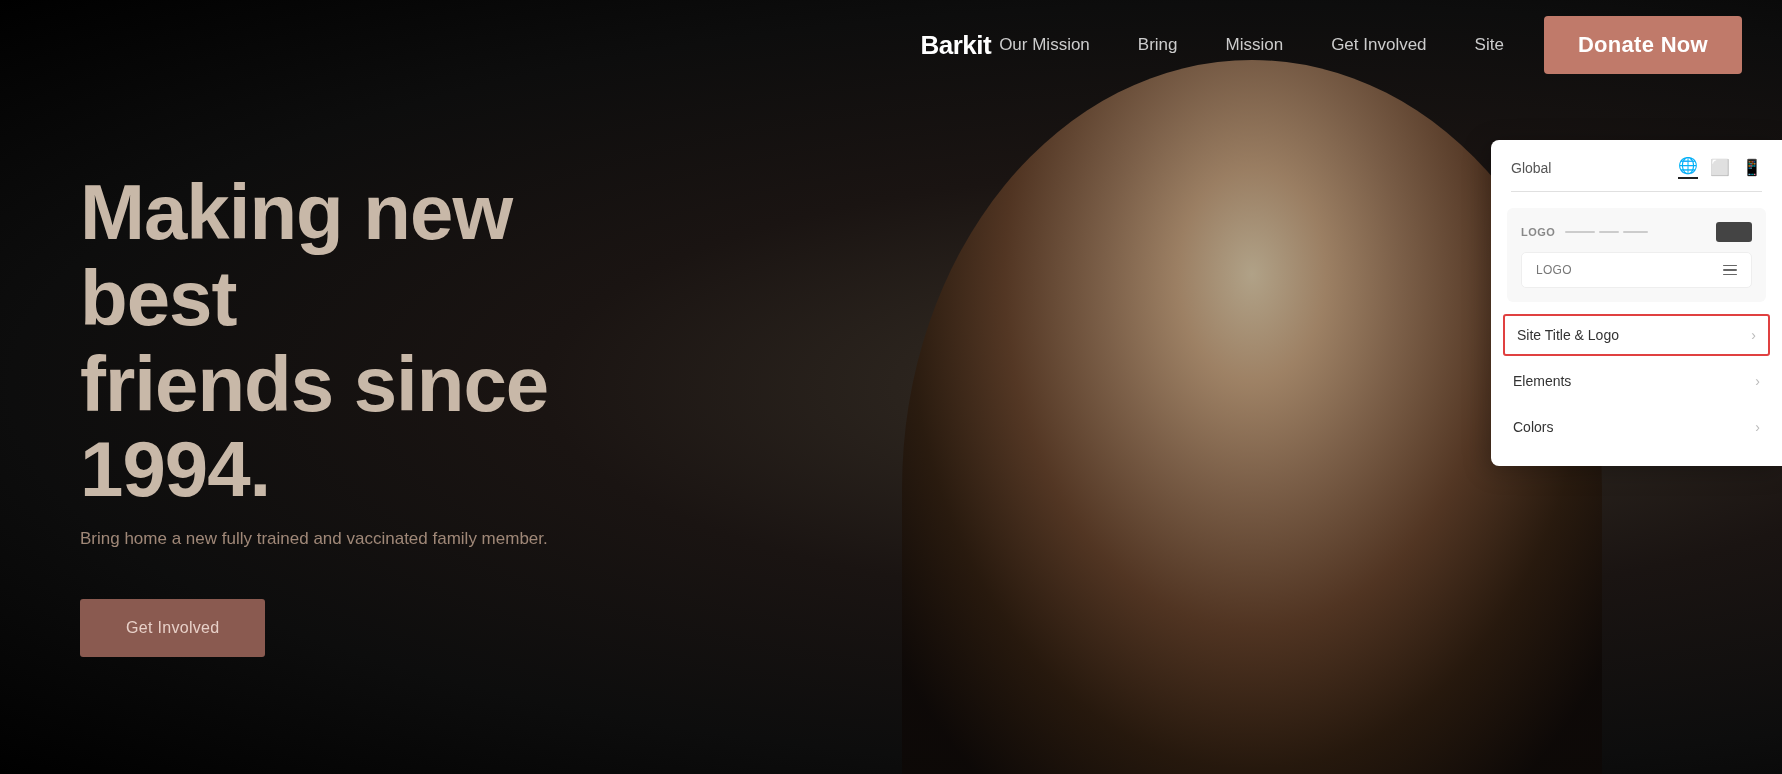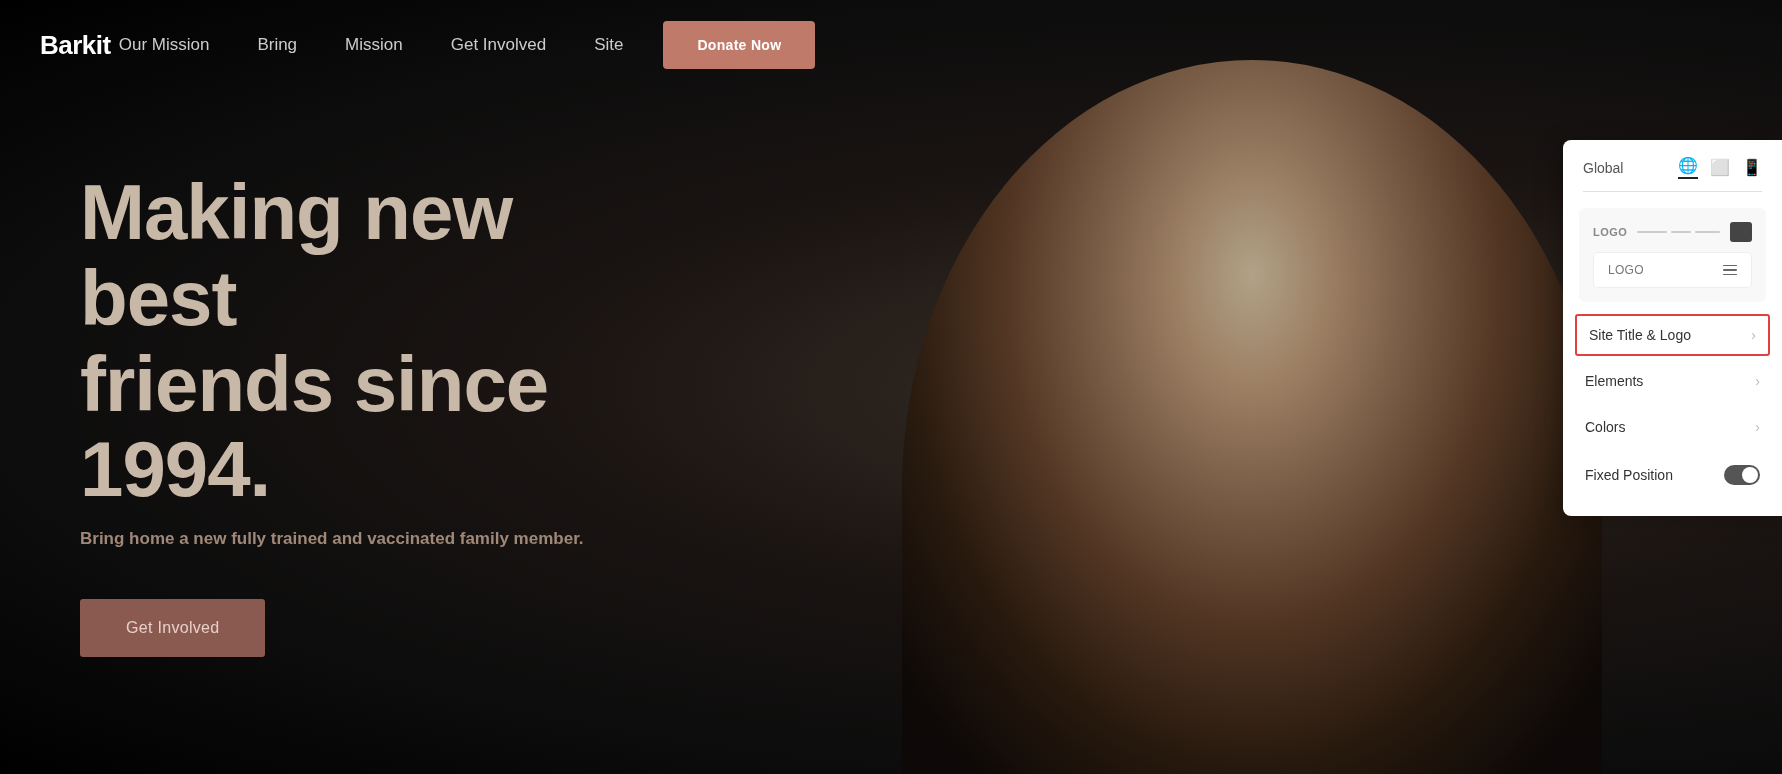--- a/index.html
+++ b/index.html
@@ -40,21 +40,21 @@
       border-radius: 50% 50% 0 0 / 60% 60% 0 0;
       opacity: 0.85;
     }
 
     
     .navbar {
       position: relative;
       z-index: 10;
       display: flex;
       align-items: center;
-      justify-content: flex-start;
+      justify-content: flex-end;
       padding: 0 40px;
       height: 90px;
     }
 
     .navbar-logo {
       color: #fff;
       font-size: 26px;
       font-weight: 700;
       letter-spacing: -0.5px;
     }
@@ -72,21 +72,21 @@
       font-weight: 400;
       cursor: pointer;
       margin-left: 8px;
     }
 
     .donate-btn {
       background: #c07a6a;
       color: #fff;
       border: none;
       padding: 16px 34px;
-      font-size: 14px;
+      font-size: 22px;
       font-weight: 600;
       border-radius: 4px;
       cursor: pointer;
       letter-spacing: 0.3px;
     }
 
     
     .hero-content {
       position: relative;
       z-index: 5;
@@ -100,41 +100,41 @@
       color: #c8b8a8;
       line-height: 1.1;
       letter-spacing: -1px;
       margin-bottom: 16px;
     }
 
     .hero-subtitle {
       font-size: 17px;
       color: #a08878;
       margin-bottom: 50px;
-      font-weight: 700;
+      font-weight: 400;
     }
 
     .get-involved-btn {
       background: #8a5a50;
       color: #e8d0c8;
       border: none;
       padding: 20px 46px;
       font-size: 16px;
       font-weight: 500;
       border-radius: 3px;
       cursor: pointer;
       letter-spacing: 0.3px;
     }
 
     
     .settings-panel {
       position: absolute;
       right: 0;
       top: 140px;
-      width: 219px;
+      width: 291px;
       background: #fff;
       border-radius: 8px 0 0 8px;
       box-shadow: -4px 4px 24px rgba(0,0,0,0.25);
       z-index: 100;
       overflow: hidden;
       padding-bottom: 16px;
     }
 
     .panel-header {
       display: flex;
@@ -366,20 +366,14 @@
     <div class="panel-menu-item">
       <span class="menu-item-label">Elements</span>
       <span class="chevron-right">›</span>
     </div>
 
     <div class="panel-menu-item">
       <span class="menu-item-label">Colors</span>
       <span class="chevron-right">›</span>
     </div>
 
-    <div class="panel-menu-item">
-      <span class="menu-item-label">Fixed Position</span>
-      <div class="toggle-switch">
-        <div class="toggle-knob"></div>
-      </div>
-    </div>
   </div>
 </div>
 
 </body></html>

